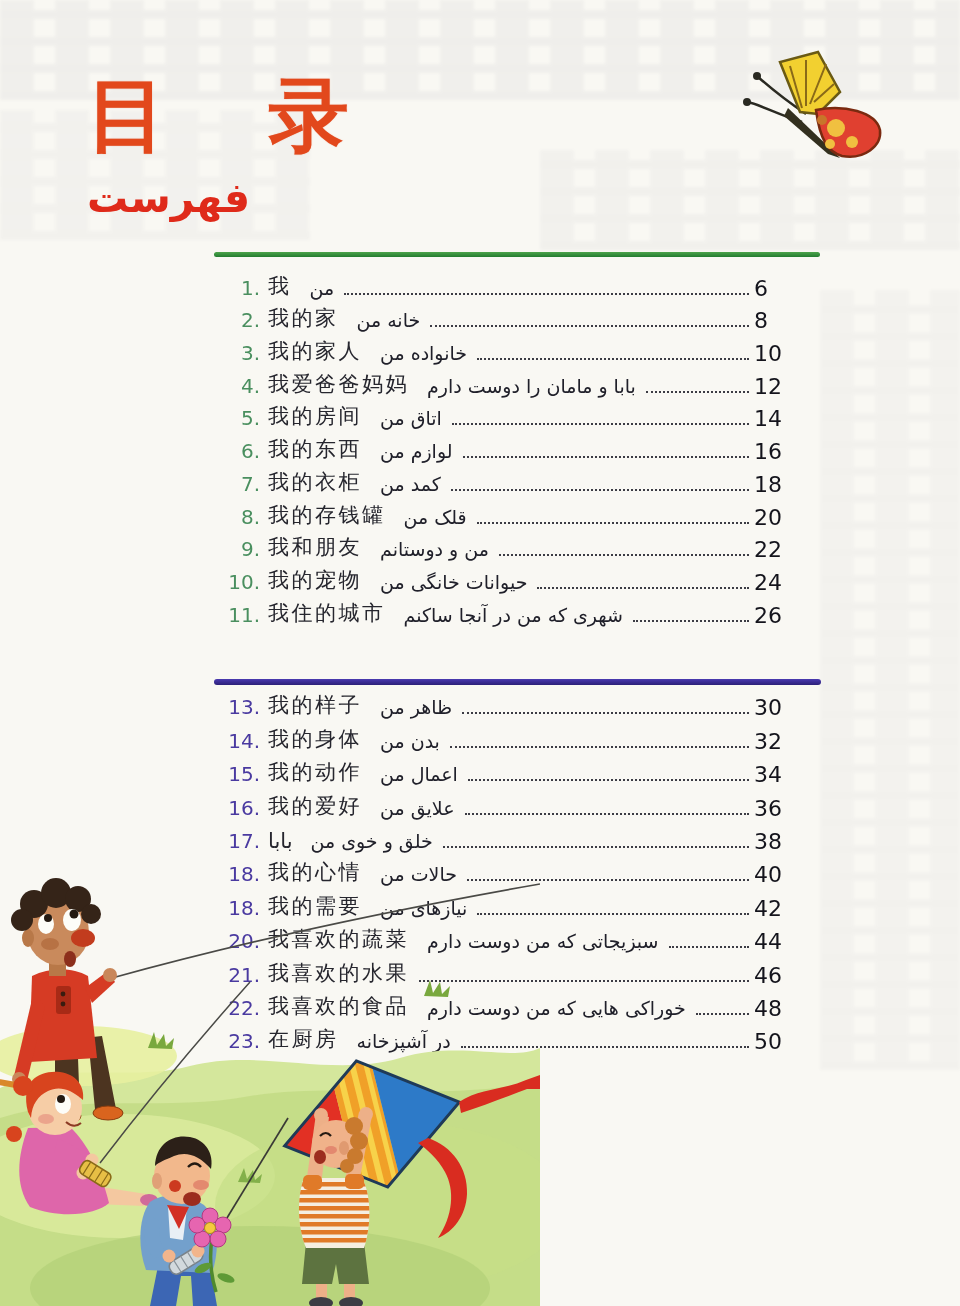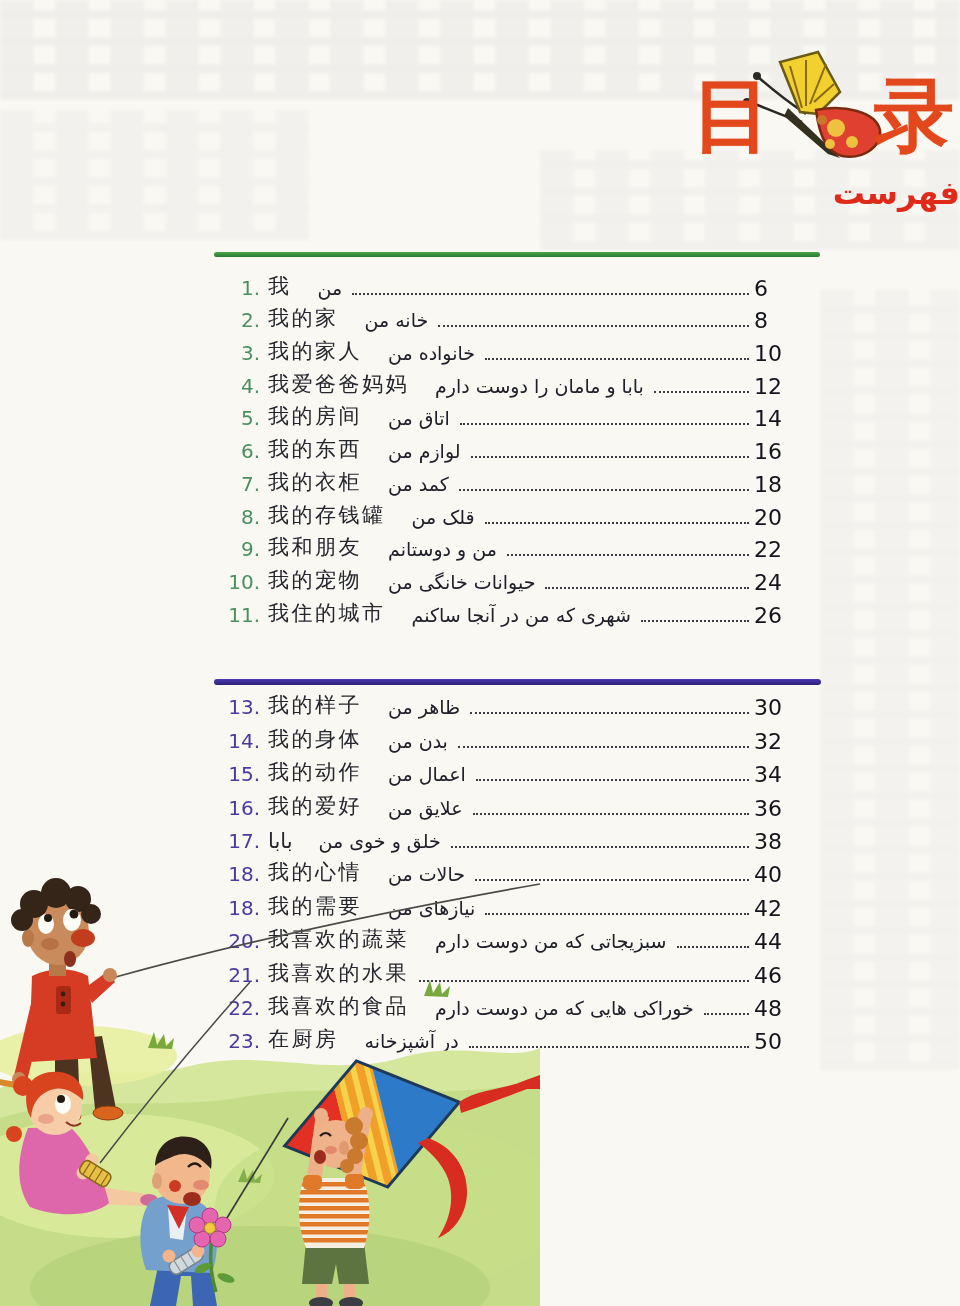--- a/index.html
+++ b/index.html
@@ -16,49 +16,49 @@
     position:absolute;pointer-events:none;opacity:.055;filter:blur(1.6px);
     background-image:
       repeating-linear-gradient(0deg, #5a5a70 0 9px, transparent 9px 27px),
       repeating-linear-gradient(90deg, #6a6a80 0 34px, transparent 34px 55px);
   }
   .bleed.b1{left:0;top:0;width:100%;height:100px;}
   .bleed.b2{left:540px;top:150px;width:420px;height:100px;opacity:.045;}
   .bleed.b3{left:820px;top:290px;width:140px;height:780px;opacity:.035;}
   .bleed.b4{left:0;top:110px;width:310px;height:130px;opacity:.04;}
 
-  .header{position:absolute;left:0;top:74px;width:100%;text-align:right;padding-left:58px;box-sizing:border-box;}
+  .header{position:absolute;left:0;top:74px;width:100%;text-align:left;padding-left:87px;box-sizing:border-box;}
   .title-cn{
     font-size:80px;font-weight:bold;line-height:1.05;
     color:var(--title-orange,#e2481c);
     word-spacing:62px;letter-spacing:6px;
     text-shadow:0 0 1px rgba(226,72,28,.5);
   }
   .title-fa{
-    margin-top:16px;font-size:32px;font-weight:bold;
+    margin-top:16px;font-size:41px;font-weight:bold;
     color:var(--subtitle-red,#df2a1a);direction:rtl;
   }
 
   .rule{position:absolute;border-radius:3px;}
   .rule-green{left:214px;top:252px;width:606px;height:5px;
     background:linear-gradient(180deg,#4da44b,var(--section1-green,#227c30));}
   .rule-purple{left:214px;top:679px;width:607px;height:6px;
     background:linear-gradient(180deg,#4a3ab0,var(--section2-purple,#2c2078));}
 
   .toc{position:absolute;left:222px;width:580px;}
   .toc-1{top:270px;}
   .toc-2{top:689px;}
   .toc-row{display:flex;align-items:flex-end;height:32.7px;}
   .toc-2 .toc-row{height:33.4px;}
   .toc-num{width:38px;flex:0 0 auto;text-align:right;font-size:20px;padding-bottom:3px;}
   .num-green{color:var(--number-green,#4a8f5f);}
   .num-purple{color:var(--number-purple,#4a3aa0);}
   .toc-cn{flex:0 0 auto;margin-left:8px;font-size:21px;letter-spacing:2.5px;
     color:var(--text-dark,#26262e);padding-bottom:3px;white-space:nowrap;}
-  .toc-fa{flex:0 0 auto;margin-left:26px;font-size:19px;color:#20202a;
+  .toc-fa{flex:0 0 auto;margin-left:18px;font-size:19px;color:#20202a;
     padding-bottom:4px;white-space:nowrap;direction:rtl;}
   .toc-leader{flex:1 1 auto;min-width:8px;height:0;
     border-bottom:2px dotted var(--leader-dot,#3c3c44);margin:0 5px 8px 10px;}
   .toc-page{flex:0 0 auto;width:48px;font-size:22px;color:#14141c;padding-bottom:2px;}
 
   .butterfly{position:absolute;left:728px;top:50px;}
   .kids{position:absolute;left:0;top:876px;}
 </style>
 </head>
 <body>

